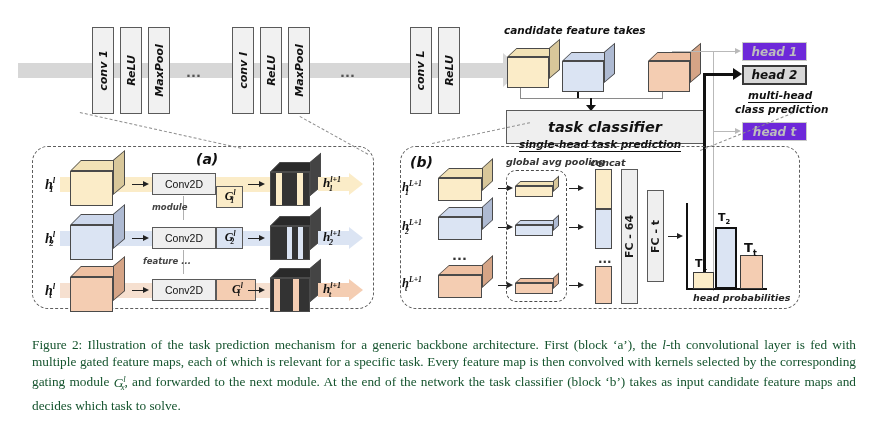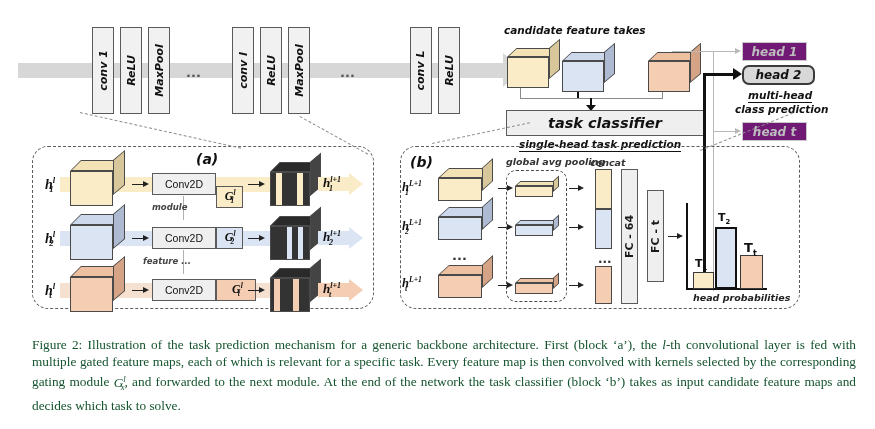--- a/index.html
+++ b/index.html
@@ -43,21 +43,21 @@
   .fatarrow{position:absolute;}
   .fatarrow .fshaft{position:absolute;left:0;top:0;height:100%;}
   .fatarrow .fhead{position:absolute;width:0;height:0;}
 
   .line{position:absolute;background:#8a8a8a;}
   .dline{position:absolute;border-top:1.2px dashed #8d8d8d;}
   .thick{position:absolute;background:#111;}
 
   .headbox{position:absolute;box-sizing:border-box;display:flex;align-items:center;justify-content:center;
            font-family:"DejaVu Sans",sans-serif;font-style:italic;font-weight:700;font-size:12px;}
-  .head-dim{border:1.4px solid #c9c9c9;background:#701a75;color:#bdbdbd;}
+  .head-dim{border:1.4px solid #c9c9c9;background:#6d28d9;color:#bdbdbd;}
   .head-on{border:2px solid #3a3a3a;background:#d8d8d8;color:#111;}
 
   .ul{border-bottom:1.1px solid #111;padding-bottom:1px;}
 
   .cap{position:absolute;left:32px;top:336px;width:824px;font-family:"Liberation Serif",serif;
        font-size:13.3px;line-height:17.2px;text-align:justify;color:#14532d;}
   .cap i{font-style:italic;}
 
   .bar{position:absolute;box-sizing:border-box;}
   .axis{position:absolute;background:#111;}
@@ -130,29 +130,29 @@
          transform:skewY(-40deg);transform-origin:top left;"></div>
   </div>
 
   <div class="line" style="left:520px;top:88px;width:1.1px;height:11px;"></div>
   <div class="line" style="left:577px;top:92px;width:1.6px;height:7px;background:#111;"></div>
   <div class="line" style="left:662px;top:92px;width:1.1px;height:7px;"></div>
   <div class="line" style="left:520px;top:98px;width:143px;height:1.1px;"></div>
   <div class="line" style="left:590px;top:98px;width:1.6px;height:8px;background:#111;"></div>
   <div class="abs" style="left:586px;top:105px;width:0;height:0;border-left:5px solid transparent;border-right:5px solid transparent;border-top:6px solid #111;"></div>
 
-  <div class="solidbox" style="left:506px;top:110px;width:198px;height:26px;">
+  <div class="solidbox" style="left:506px;top:110px;width:198px;height:34px;">
     <span class="lbl" style="position:static;font-size:14.5px;">task classifier</span>
   </div>
   <div class="lbl ul" style="left:519px;top:139px;font-size:10.5px;">single-head task prediction</div>
 
   <div class="headbox head-dim" style="left:742px;top:42px;width:65px;height:19px;">
     <span>head 1</span>
     </div>
-  <div class="headbox head-on" style="left:742px;top:65px;width:73px;height:20px;border-radius:7px;">
+  <div class="headbox head-on" style="left:742px;top:65px;width:65px;height:20px;">
     <span>head 2</span>
     </div>
   <div class="headbox head-dim" style="left:742px;top:122px;width:65px;height:19px;">
     <span>head t</span>
     </div>
 
   <div class="lbl ul" style="left:748px;top:90px;font-size:10.5px;">multi-head</div>
   <div class="lbl" style="left:735px;top:104px;font-size:10.5px;">class prediction</div>
 
   <div class="line" style="left:713px;top:51px;width:1.1px;height:240px;background:#b9b9b9;"></div>

